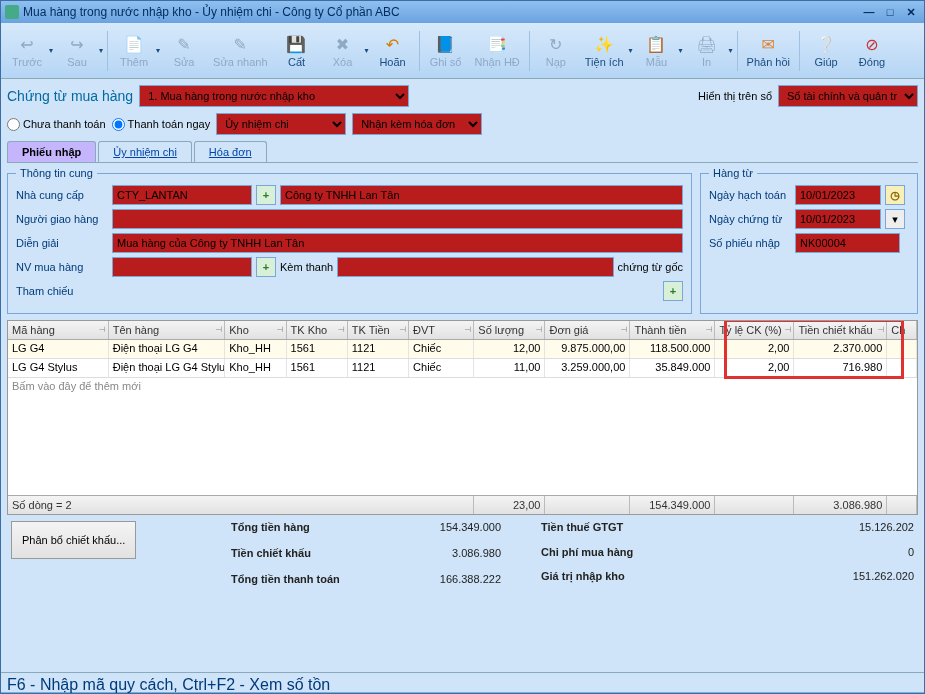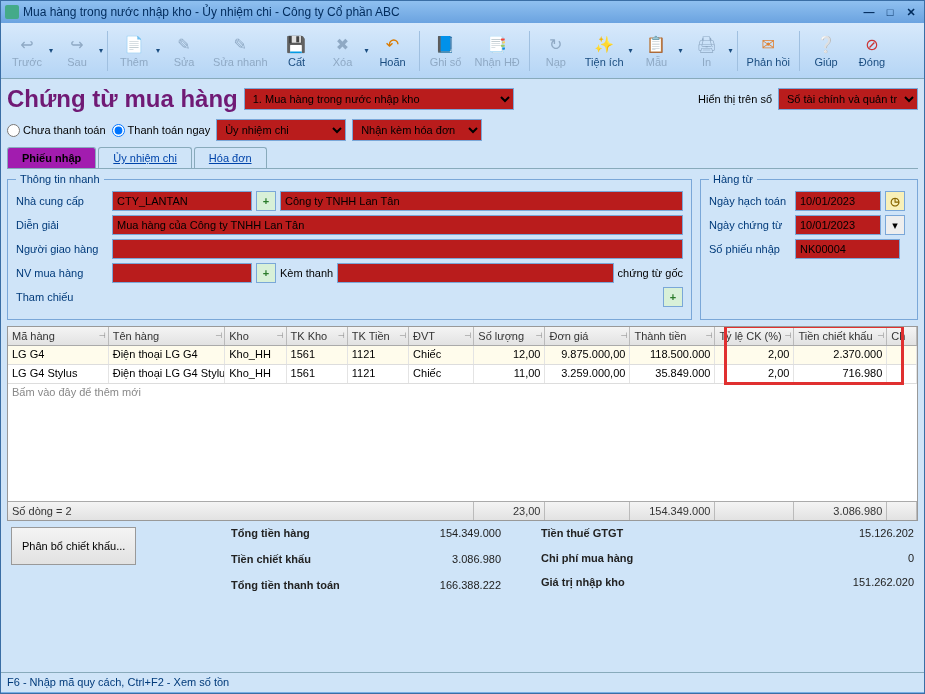--- a/index.html
+++ b/index.html
@@ -11,28 +11,28 @@
 .winbtn{width:18px;height:14px;display:flex;align-items:center;justify-content:center;font-weight:bold;color:#002b5c;cursor:pointer}
 .toolbar{background:linear-gradient(#d7e9fb,#b5d5f5);height:56px;display:flex;align-items:center;padding:0 4px;gap:2px;border-bottom:1px solid #8ab}
 .tbtn{display:flex;flex-direction:column;align-items:center;min-width:44px;padding:3px 5px;color:#1a4d80;cursor:pointer;border-radius:3px}
 .tbtn.dis{color:#8fa9c4}
 .tico{width:22px;height:22px;display:flex;align-items:center;justify-content:center;font-size:16px}
 .tlbl{font-size:11px;margin-top:1px}
 .tdd{font-size:8px;color:#1a4d80;margin-left:-2px;align-self:center}
 .tsep{width:1px;height:40px;background:#a0c0e0;margin:0 2px}
 .content{background:#cfe4f8;padding:6px 6px 0 6px;height:593px;overflow:hidden}
 .hdr{display:flex;align-items:center;gap:6px;margin-bottom:6px}
-.hdr h1{font-size:24px;font-weight:bold;color:#701a75}
+.hdr h1{font-size:14px;font-weight:normal;color:#0369a1}
 select,input[type=text]{border:1px solid #7aa7d8;background:#b91c1c;padding:2px 4px;font-size:11px;height:20px}
 select{height:22px}
 .row{display:flex;align-items:center;gap:6px;margin-bottom:6px}
 .radio{display:flex;align-items:center;gap:3px}
 .tabs{display:flex;border-bottom:1px solid #8ab;margin-bottom:4px}
 .tab{padding:4px 14px;background:#cfe4f8;border:1px solid #8ab;border-bottom:none;margin-right:2px;cursor:pointer;border-radius:3px 3px 0 0;color:#0044aa;text-decoration:underline}
-.tab.active{background:#a21caf;font-weight:bold;color:#000;text-decoration:none}
+.tab.active{background:#c4b5fd;font-weight:bold;color:#000;text-decoration:none}
 fieldset{border:1px solid #7aa7d8;padding:6px 8px 8px 8px;margin-bottom:6px;background:#cfe4f8}
 legend{padding:0 4px;color:#003a7a;font-weight:normal}
 .forms{display:flex;gap:8px}
 .fsL{flex:1}
 .fsR{width:218px}
 .frow{display:flex;align-items:center;margin-bottom:4px;gap:4px}
 .flbl{width:92px;color:#003a7a}
 .fsR .flbl{width:82px}
 .ibtn{width:20px;height:20px;border:1px solid #7aa7d8;background:#d8f0d8;display:flex;align-items:center;justify-content:center;color:#2a7a2a;font-weight:bold;cursor:pointer}
 .ibtn.y{background:#f8f0b8;color:#886600}
@@ -50,21 +50,21 @@
 .gc.r{text-align:right}
 .placeholder{color:#888;padding:2px 4px;font-style:normal}
 .gftr{display:flex;background:linear-gradient(#f4f4f4,#e2e2e2);border-top:1px solid #aaa;height:19px;position:absolute;bottom:0;left:0;right:0}
 .hlbox{position:absolute;border:3px solid #e03030;pointer-events:none;z-index:30}
 .totals{display:flex;padding:6px 4px;gap:40px}
 .tL{width:180px}
 .tM{display:grid;grid-template-columns:150px 120px;row-gap:14px}
 .tR{flex:1;display:grid;grid-template-columns:150px 1fr;row-gap:10px}
 .tlb{font-weight:bold;color:#222}
 .tlv{text-align:right;color:#222}
-.status{background:#cfe4f8;border-top:1px solid #8ab;padding:3px 6px;color:#003a7a;font-size:11px;height:20px}
+.status{background:#cfe4f8;border-top:1px solid #8ab;padding:3px 6px;color:#003a7a;font-size:16px;height:20px}
 .phan{padding:12px 10px;background:linear-gradient(#f4f4f4,#e2e2e2);border:1px solid #999;cursor:pointer}
 .c-ma{width:102px}.c-ten{width:118px}.c-kho{width:62px}.c-tkk{width:62px}.c-tkt{width:62px}.c-dvt{width:66px}.c-sl{width:72px}.c-dg{width:86px}.c-tt{width:86px}.c-ck{width:80px}.c-tck{width:94px}.c-ch{width:30px}
 </style>
 </head>
 <body>
 
 <div class="titlebar">
 <div class="ti"></div>
 <div class="wt">Mua hàng trong nước nhập kho - Ủy nhiệm chi - Công ty Cổ phần ABC</div>
 <div class="winbtns">
@@ -180,34 +180,34 @@
 </div>
 
 <div class="tabs">
 <div class="tab active">Phiếu nhập</div>
 <div class="tab">Ủy nhiệm chi</div>
 <div class="tab">Hóa đơn</div>
 </div>
 
 <div class="forms">
 <fieldset class="fsL">
-<legend>Thông tin nhanh</legend>
+<legend>Thông tin cung</legend>
 <div class="frow">
           <div class="flbl">Nhà cung cấp</div>
 <input type="text" style="width: 140px;" value="CTY_LANTAN">
 <div class="ibtn">+</div>
 <input type="text" style="flex: 1 1 0%;" value="Công ty TNHH Lan Tân">
         </div>
 <div class="frow">
+          <div class="flbl">Người giao hàng</div>
+<input type="text" style="flex: 1 1 0%;">
+        </div>
+<div class="frow">
           <div class="flbl">Diễn giải</div>
 <input type="text" style="flex: 1 1 0%;" value="Mua hàng của Công ty TNHH Lan Tân">
-        </div>
-<div class="frow">
-          <div class="flbl">Người giao hàng</div>
-<input type="text" style="flex: 1 1 0%;">
         </div>
 <div class="frow">
           <div class="flbl">NV mua hàng</div>
 <input type="text" style="width: 140px;">
 <div class="ibtn">+</div>
 <span>Kèm thanh</span>
 <input type="text" style="flex: 1 1 0%;">
 <span>chứng từ gốc</span>
         </div>
 <div class="frow">

